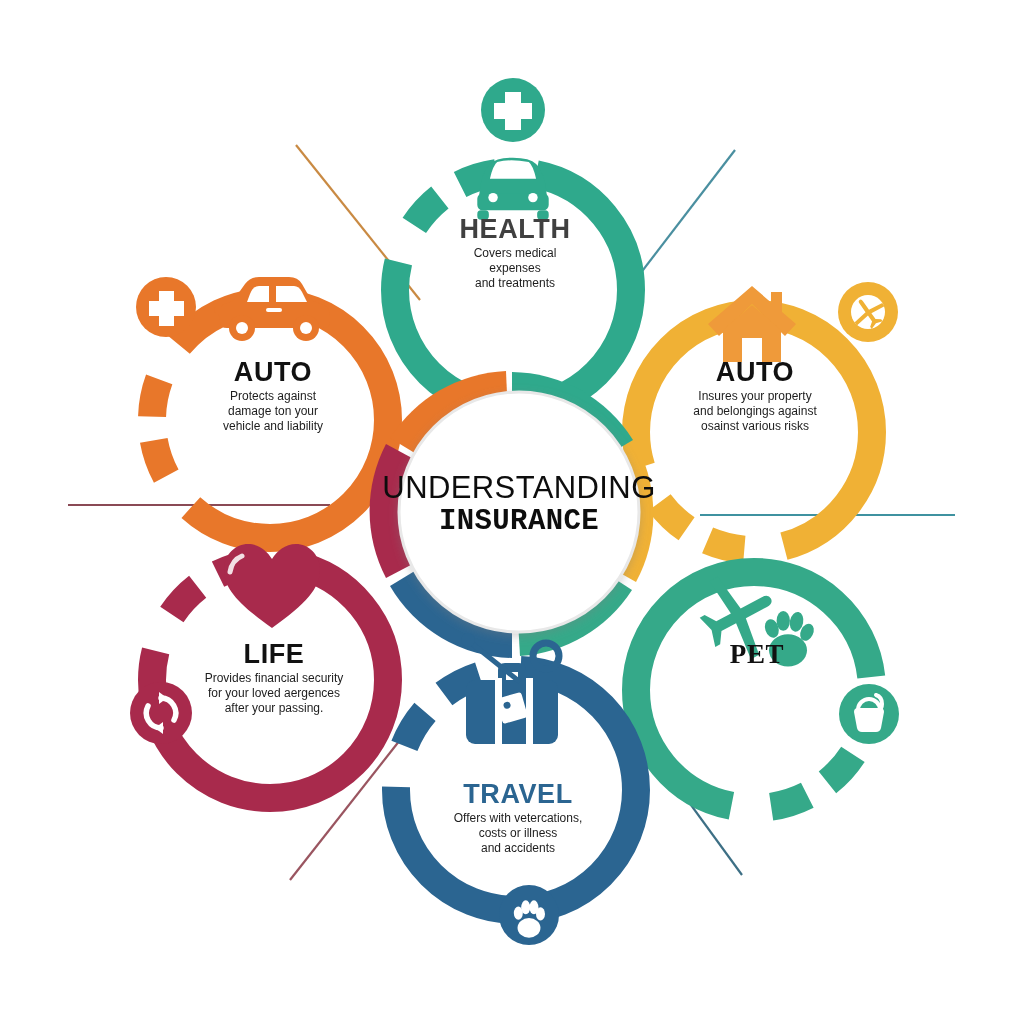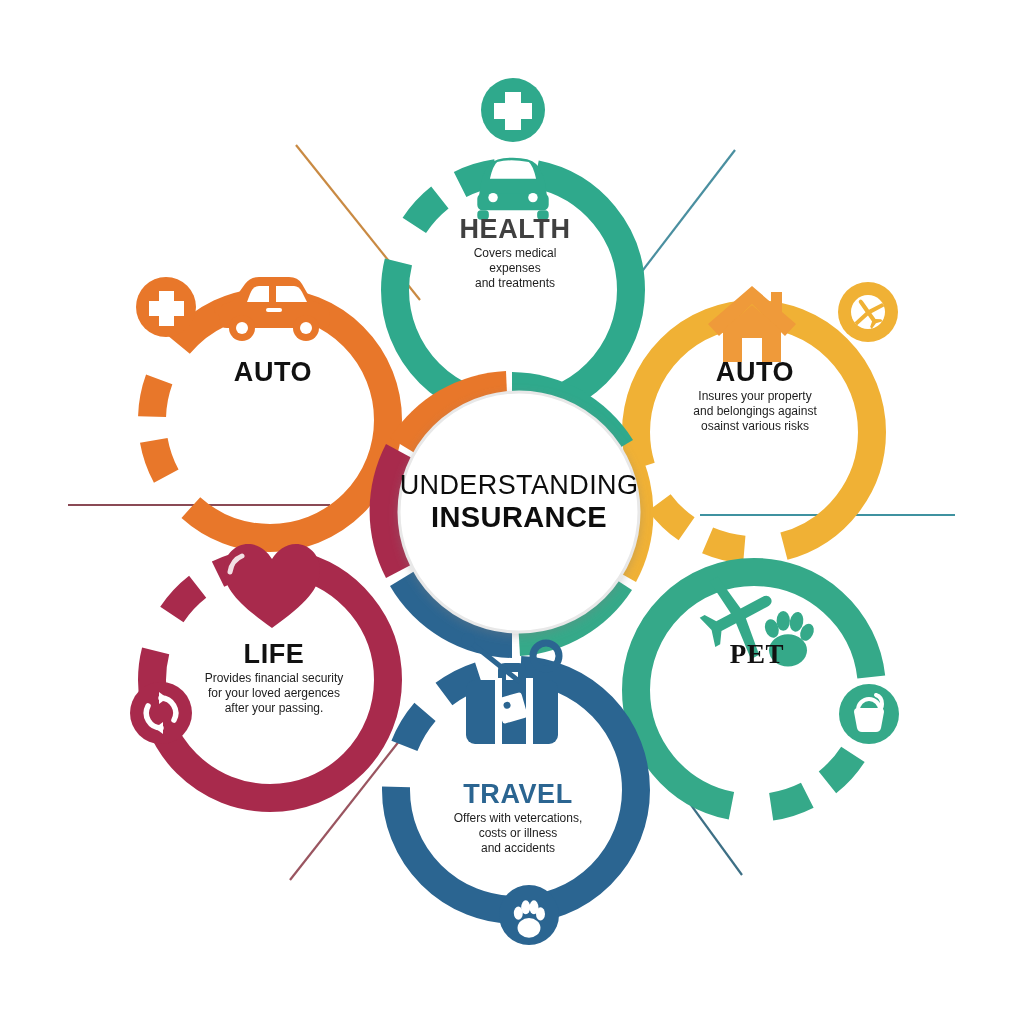--- a/index.html
+++ b/index.html
@@ -50,30 +50,31 @@
   #center-text {
     position: absolute;
     left: 519px;
     top: 470px;
     width: 290px;
     transform: translate(-50%, 0);
     text-align: center;
     color: #0d0d0d;
   }
   #center-line-1 {
-    font-size: 27px;
+    font-size: 31px;
     font-weight: 500;
     letter-spacing: 0.4px;
     line-height: 1.14;
   }
   #center-line-2, #center-line-3 {
     font-size: 29px;
     font-weight: bold;
     letter-spacing: 0.4px;
     line-height: 1.14;
+    font-family: Liberation Mono, monospace;
   }
 </style>
 </head>
 <body>
 
 <div id="stage">
 
   <svg id="diagram-svg" viewBox="0 0 1024 1024">
     <defs>
       <filter id="softshadow" x="-30%" y="-30%" width="160%" height="160%">
@@ -262,20 +263,23 @@
 
   <div class="petal-text" style="left:518px; top:780px;">
     <div class="petal-title" style="color:#2b6591;">TRAVEL</div>
     <div class="petal-desc">Offers with vetercations,
 costs or illness
 and accidents</div>
   </div>
 
   <div class="petal-text" style="left:273px; top:358px;">
     <div class="petal-title">AUTO</div>
+    <div class="petal-desc">Protects against
+damage ton your
+vehicle and liability</div>
   </div>
 
   <div id="center-text">
     <div id="center-line-1">UNDERSTANDING</div>
     <div id="center-line-2">INSURANCE</div>
   </div>
 
 </div>
 
 </body></html>

